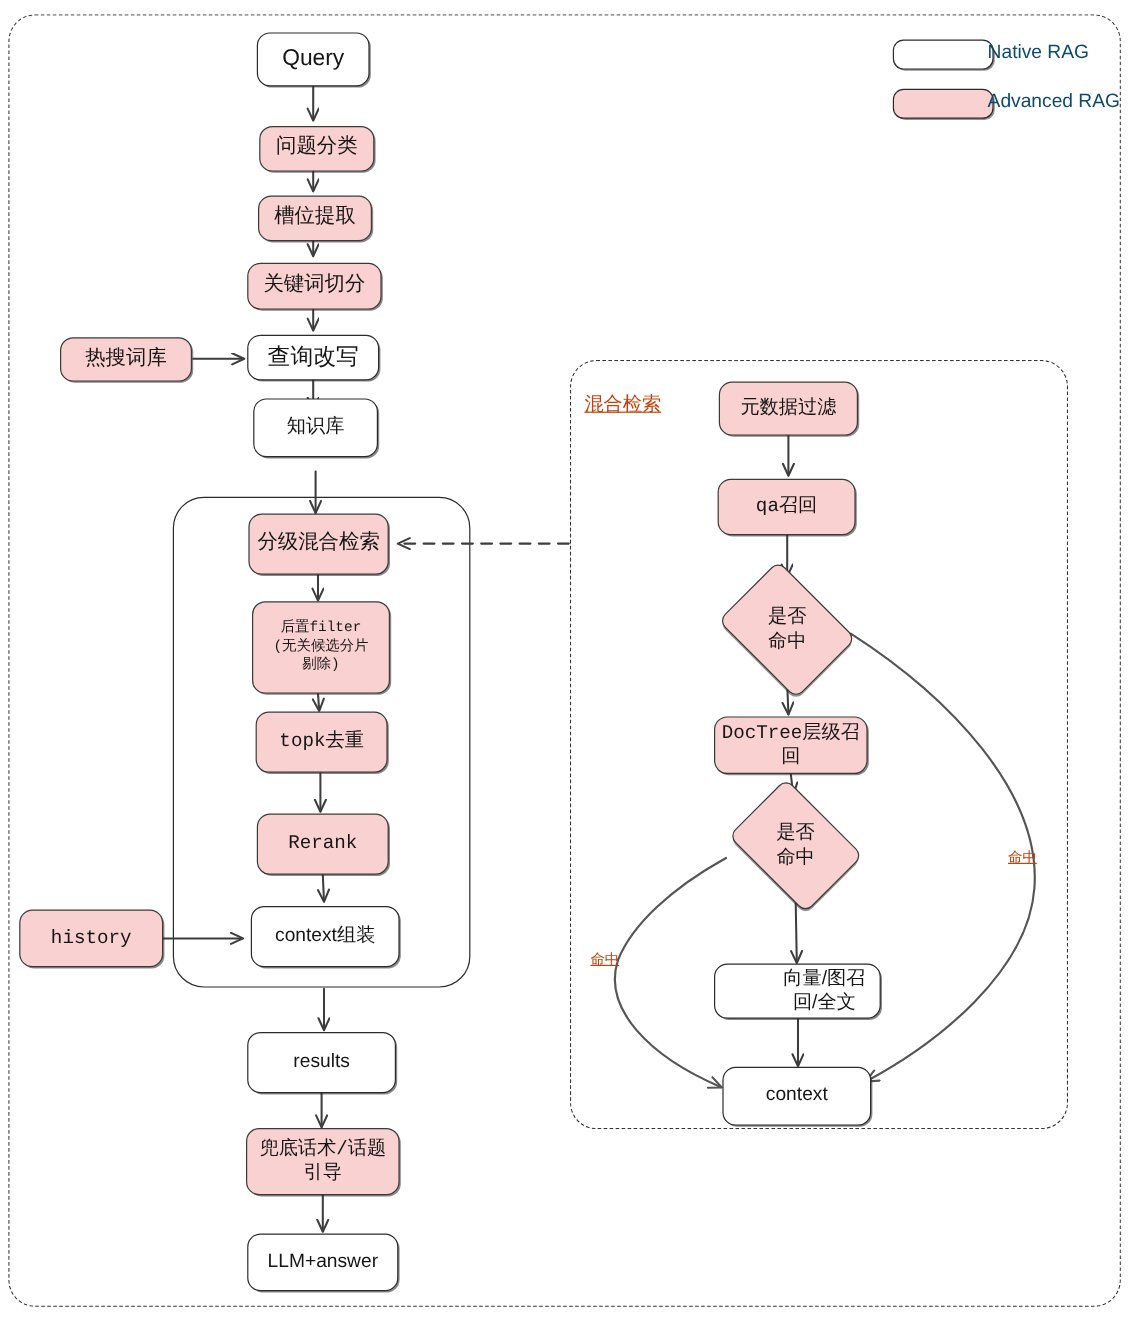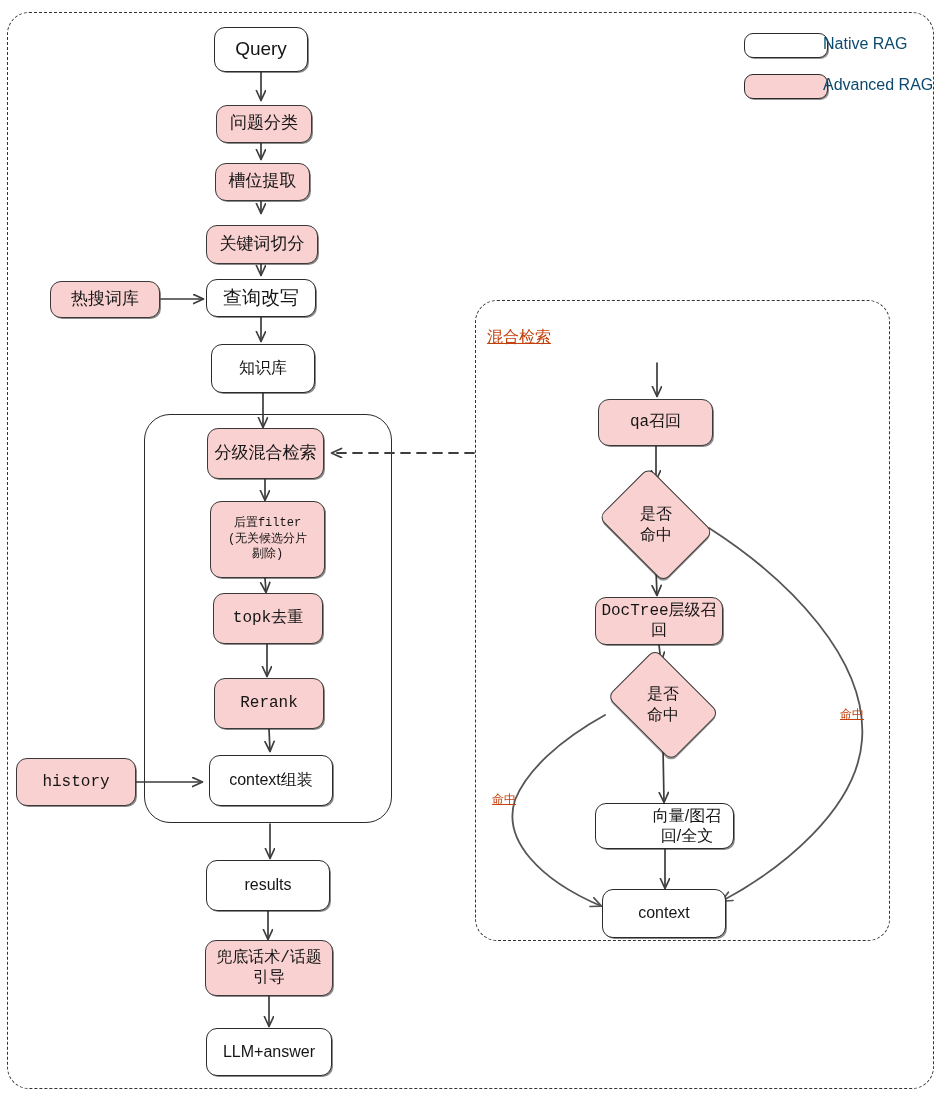--- a/index.html
+++ b/index.html
@@ -182,33 +182,33 @@
   </div>
 
   <div class="node pink fs17" style="left:216px; top:105px; width:96px; height:38px;">
     <span class="lbl">问题分类</span>
   </div>
 
   <div class="node pink fs17" style="left:215px; top:163px; width:95px; height:38px;">
     <span class="lbl">槽位提取</span>
   </div>
 
-  <div class="node pink fs17" style="left:206px; top:225px; width:112px; height:39px;">
+  <div class="node pink fs17" style="left:206px; top:219px; width:112px; height:39px;">
     <span class="lbl">关键词切分</span>
   </div>
 
   <div class="node pink fs17" style="left:50px; top:281px; width:110px; height:37px;">
     <span class="lbl">热搜词库</span>
   </div>
 
   <div class="node fs19" style="left:206px; top:279px; width:110px; height:38px;">
     <span class="lbl">查询改写</span>
   </div>
 
-  <div class="node fs16" style="left:211px; top:344px; width:104px; height:49px;">
+  <div class="node fs16" style="left:211px; top:332px; width:104px; height:49px;">
     <span class="lbl">知识库</span>
   </div>
 
   <div class="node pink fs17" style="left:207px; top:428px; width:117px; height:51px;">
     <span class="lbl">分级混合检索</span>
   </div>
 
   <div class="node pink fs15" style="left:210px; top:501px; width:115px; height:77px; white-space:pre-line;">
     <span class="lbl">后置filter
 (无关候选分片
@@ -239,20 +239,23 @@
     <span class="lbl">兜底话术/话题
 引导</span>
   </div>
 
   <div class="node fs16" style="left:206px; top:1028px; width:126px; height:48px;">
     <span class="lbl">LLM+answer</span>
   </div>
 
   <div class="plain-label fs16" style="left:487px; top:327px;">混合检索</div>
 
+  <div class="node pink fs16" style="left:599px; top:318px; width:116px; height:45px;">
+    <span class="lbl">元数据过滤</span>
+  </div>
 
   <div class="node pink fs16" style="left:598px; top:399px; width:115px; height:47px;">
     <span class="lbl">qa召回</span>
   </div>
 
   <div class="diamond fs16" style="left:592px; top:476px; width:128px; height:98px;">
     <span class="dshape"></span>
     <span class="dtext" style="white-space:pre-line;">是否
 命中</span>
   </div>

